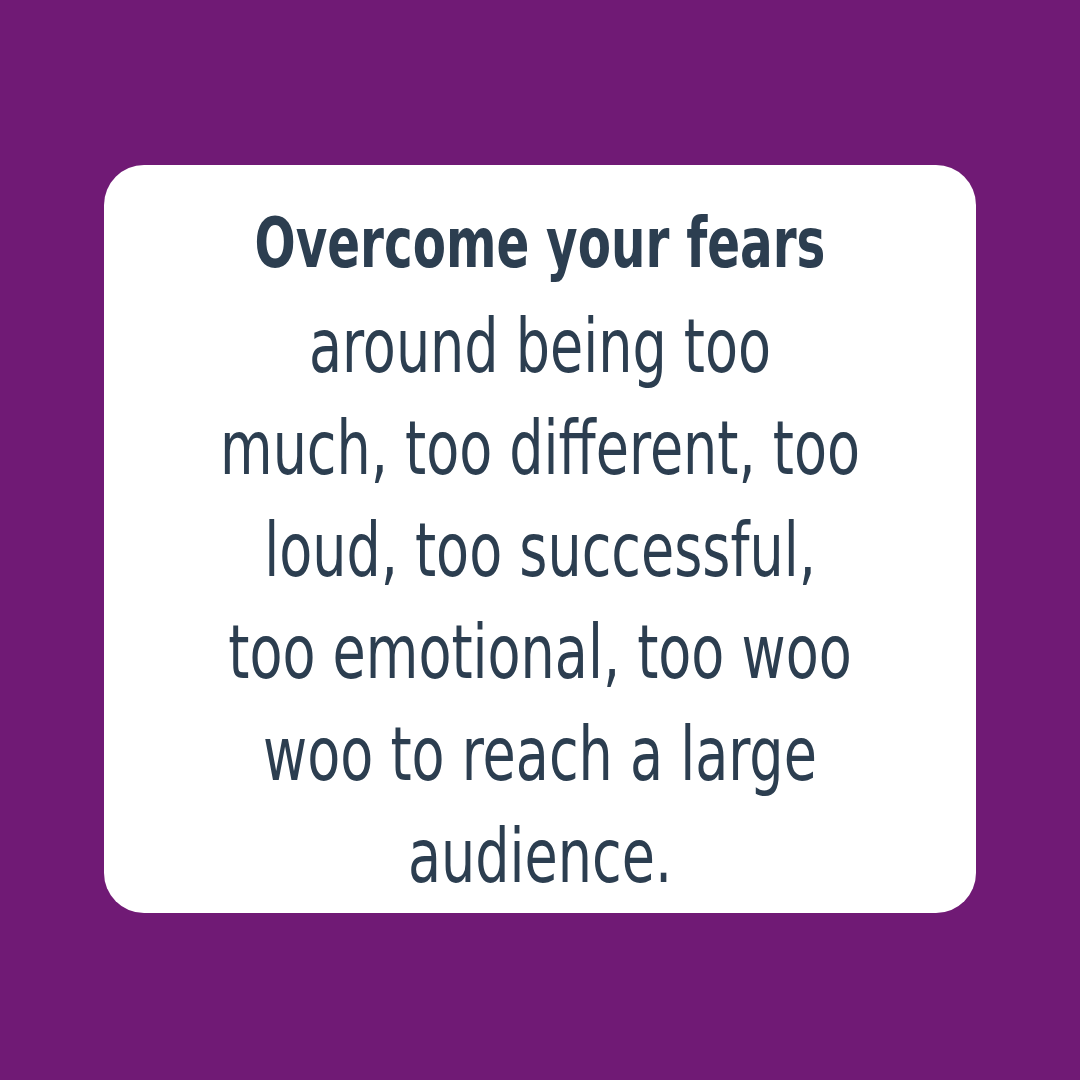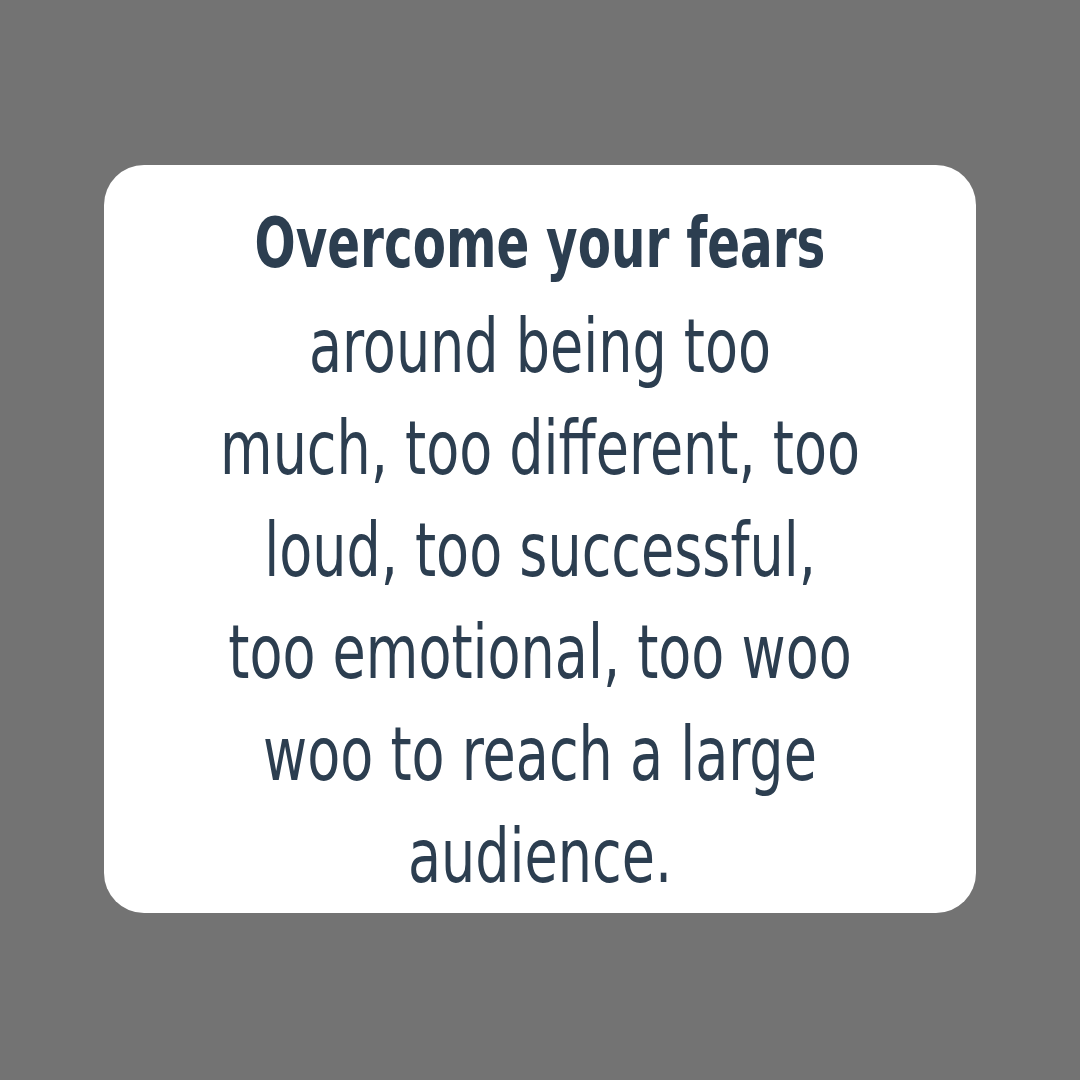--- a/index.html
+++ b/index.html
@@ -71,21 +71,21 @@
     font-size: 75px;
     font-stretch: condensed;
     transform: scaleX(0.80);
     transform-origin: center center;
     line-height: 102px;
   }
 </style>
 </head>
 <body>
 
-<div id="stage" style="width: 1080px; height: 1080px; background: #737373;">
+<div id="stage" style="width: 1080px; height: 1080px; background: #701a75;">
 
   <div id="quote-card" style="left: 104px; top: 165px; width: 872px; height: 748px; background: rgb(255, 255, 255); border-radius: 40px;">
 
     <div id="quote-block" style="color: rgb(44, 62, 80);">
 
       <span class="quote-line heading">Overcome your fears</span>
 
       <span class="quote-line body">around being too</span>
 
       <span class="quote-line body">much, too different, too</span>

